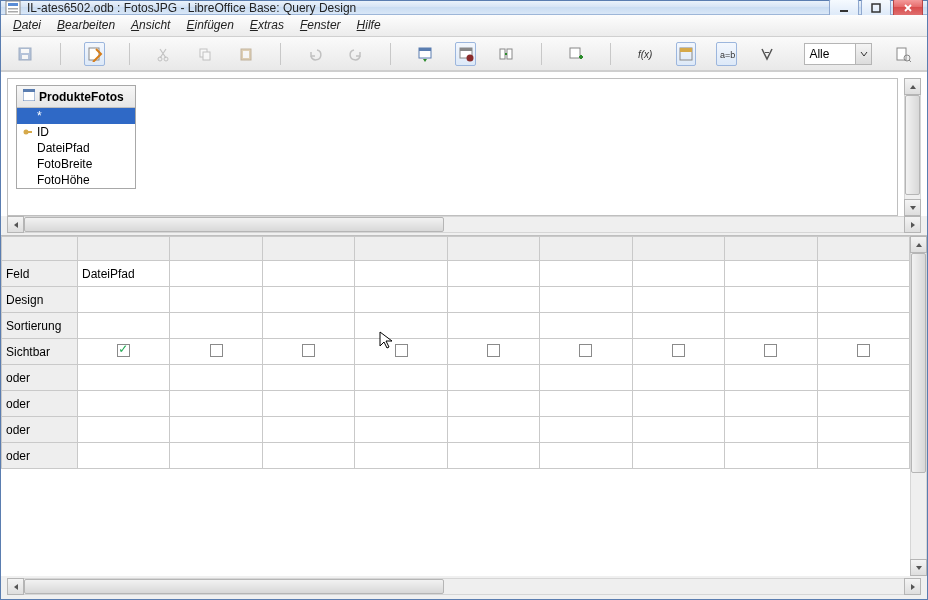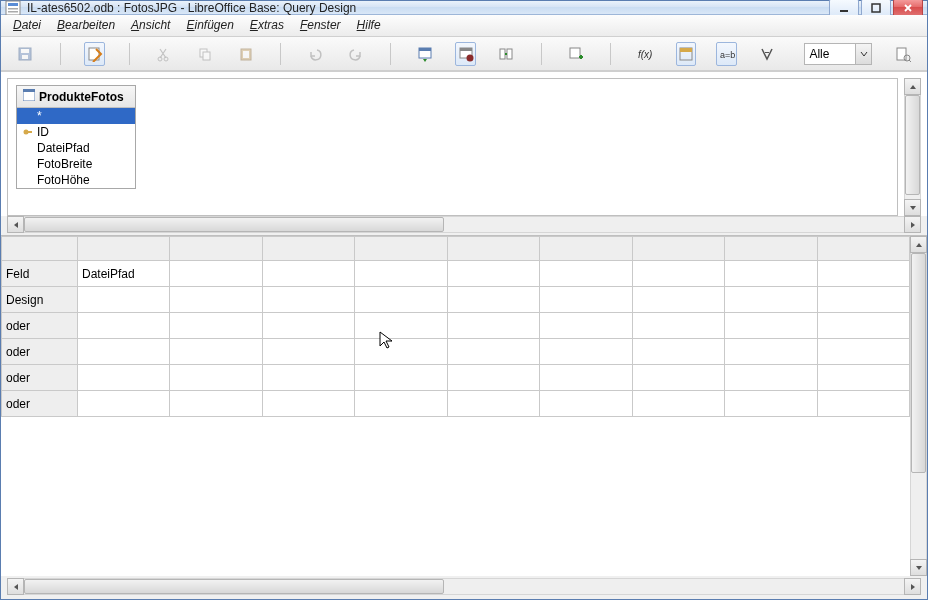--- a/index.html
+++ b/index.html
@@ -328,20 +328,44 @@
               <td class="colcell"></td>
               <td class="colcell"></td>
               <td class="colcell"></td>
               <td class="colcell"></td>
               <td class="colcell"></td>
               <td class="colcell"></td>
               <td class="colcell"></td>
               <td class="colcell"></td>
             </tr>
             <tr>
+              <td class="rowhdr">Sortierung</td>
+              <td class="colcell"></td>
+              <td class="colcell"></td>
+              <td class="colcell"></td>
+              <td class="colcell"></td>
+              <td class="colcell"></td>
+              <td class="colcell"></td>
+              <td class="colcell"></td>
+              <td class="colcell"></td>
+              <td class="colcell"></td>
+            </tr>
+            <tr>
+              <td class="rowhdr">Sichtbar</td>
+              <td class="colcell chk"><span class="cb checked"></span></td>
+              <td class="colcell chk"><span class="cb"></span></td>
+              <td class="colcell chk"><span class="cb"></span></td>
+              <td class="colcell chk"><span class="cb"></span></td>
+              <td class="colcell chk"><span class="cb"></span></td>
+              <td class="colcell chk"><span class="cb"></span></td>
+              <td class="colcell chk"><span class="cb"></span></td>
+              <td class="colcell chk"><span class="cb"></span></td>
+              <td class="colcell chk"><span class="cb"></span></td>
+            </tr>
+            <tr>
               <td class="rowhdr">oder</td>
               <td class="colcell"></td>
               <td class="colcell"></td>
               <td class="colcell"></td>
               <td class="colcell"></td>
               <td class="colcell"></td>
               <td class="colcell"></td>
               <td class="colcell"></td>
               <td class="colcell"></td>
               <td class="colcell"></td>

